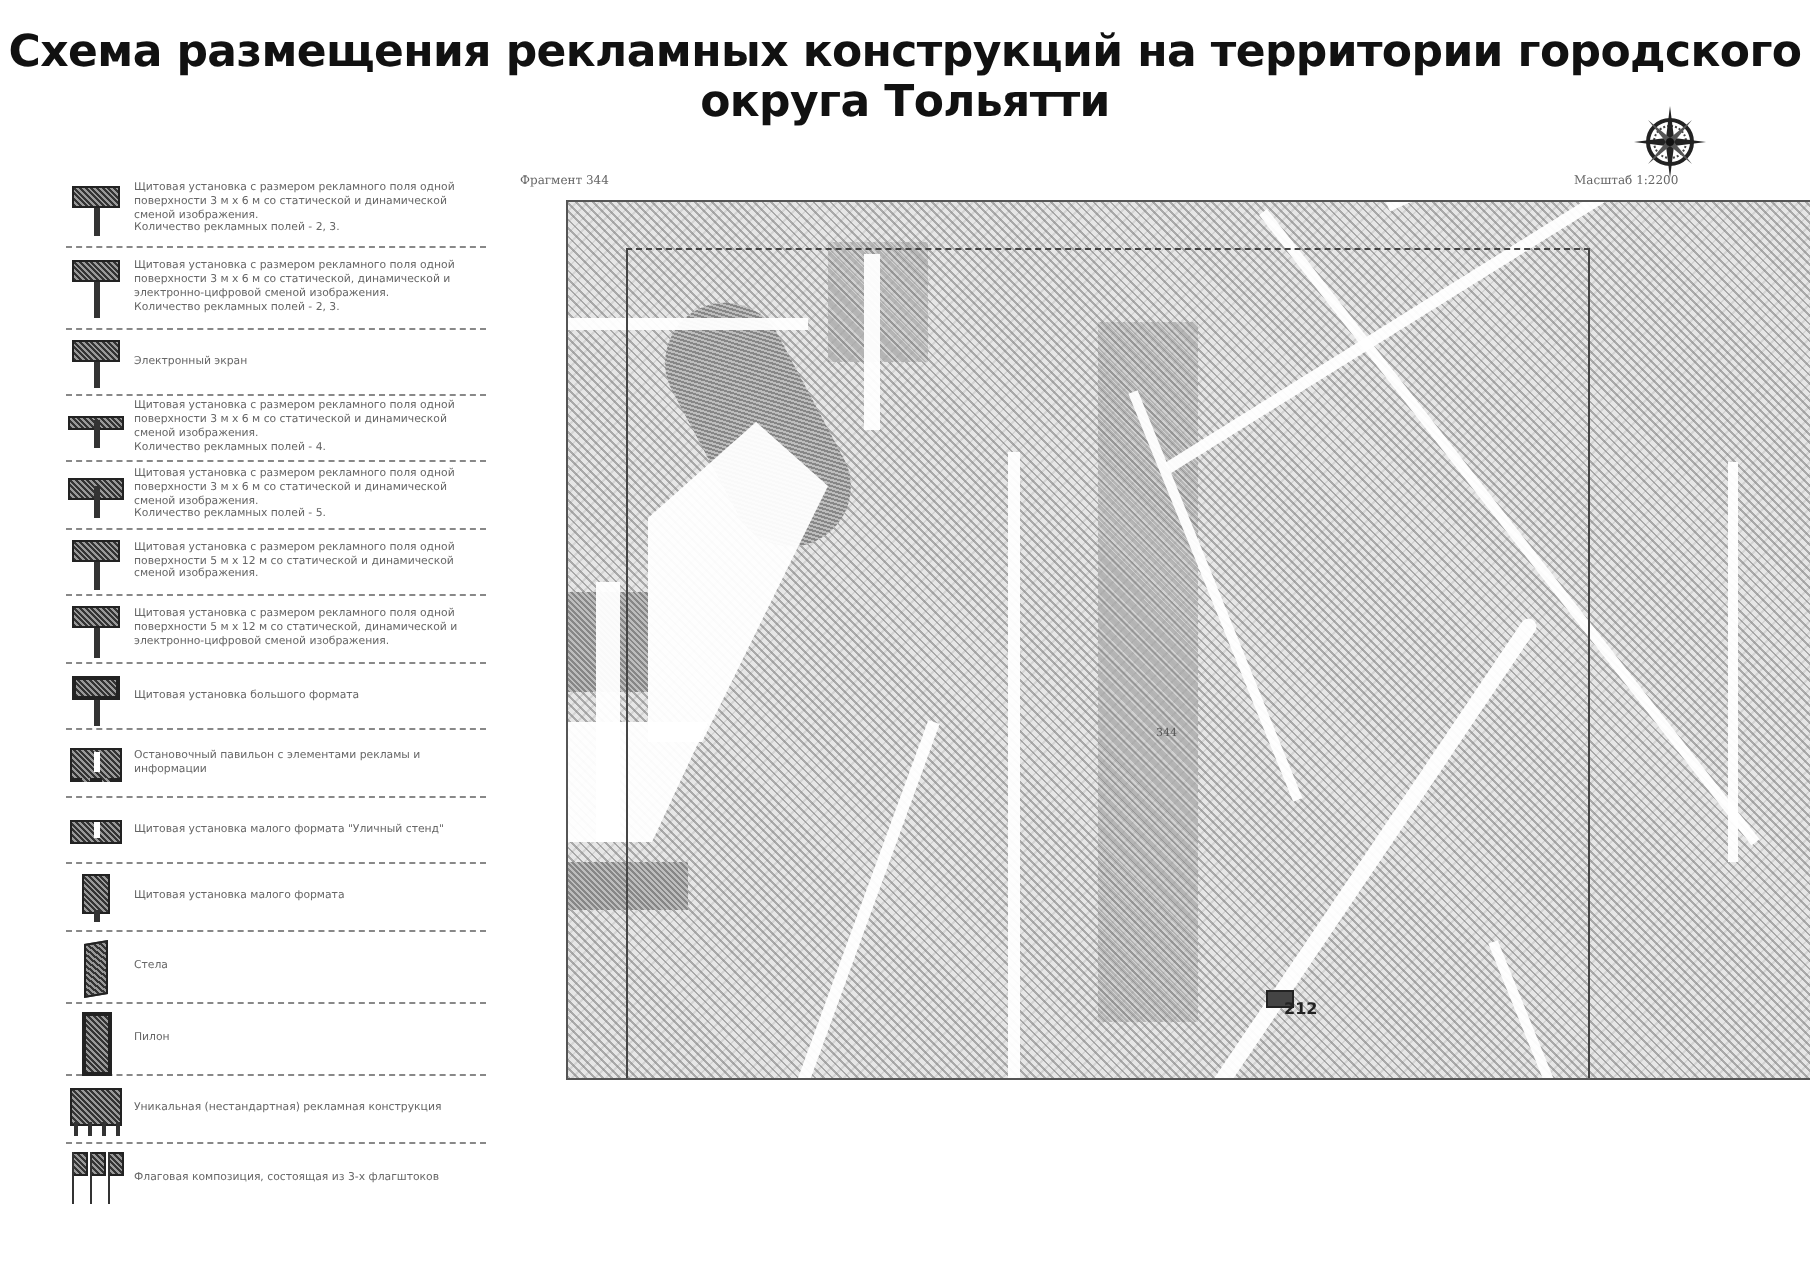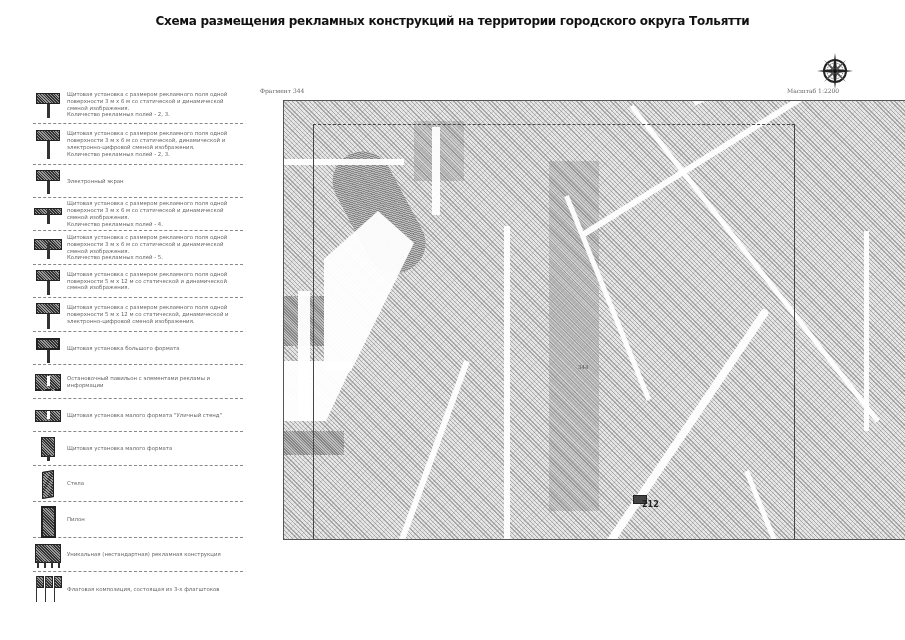--- a/index.html
+++ b/index.html
@@ -1,17 +1,17 @@
 <!DOCTYPE html>
 <html><head>
   <meta charset="utf-8">
   <style>
     html, body { margin: 0; padding: 0; background: #ffffff; }
     body { width: 905px; height: 640px; position: relative; overflow: hidden; font-family: "DejaVu Sans", sans-serif; color: #222; }
-    .title { position: absolute; left: 0; top: 14px; width: 905px; text-align: center; font-family: "DejaVu Sans", sans-serif; font-weight: bold; font-size: 12px; letter-spacing: -0.3px; color: #111; }
+    .title { position: absolute; left: 0; top: 14px; width: 905px; text-align: center; font-family: "DejaVu Sans", sans-serif; font-weight: bold; font-size: 22px; letter-spacing: -0.3px; color: #111; }
 
     
     .legend { position: absolute; left: 33px; top: 86px; width: 210px; }
     .legend-item { position: relative; display: flex; align-items: center; border-bottom: 1px dashed #888; box-sizing: border-box; }
     .legend-icon { width: 30px; flex: 0 0 30px; display: flex; justify-content: center; align-items: center; position: relative; }
     .legend-text { font-family: "DejaVu Sans", sans-serif; font-size: 5.4px; line-height: 6.8px; color: #666; padding-left: 4px; width: 170px; white-space: pre-line; }
 
     .hatch { background-color: #555;
       background-image: repeating-linear-gradient(45deg, #333 0 1px, #999 1px 2px); }
     .board { width: 24px; height: 11px; border: 1px solid #222; box-sizing: border-box; }

